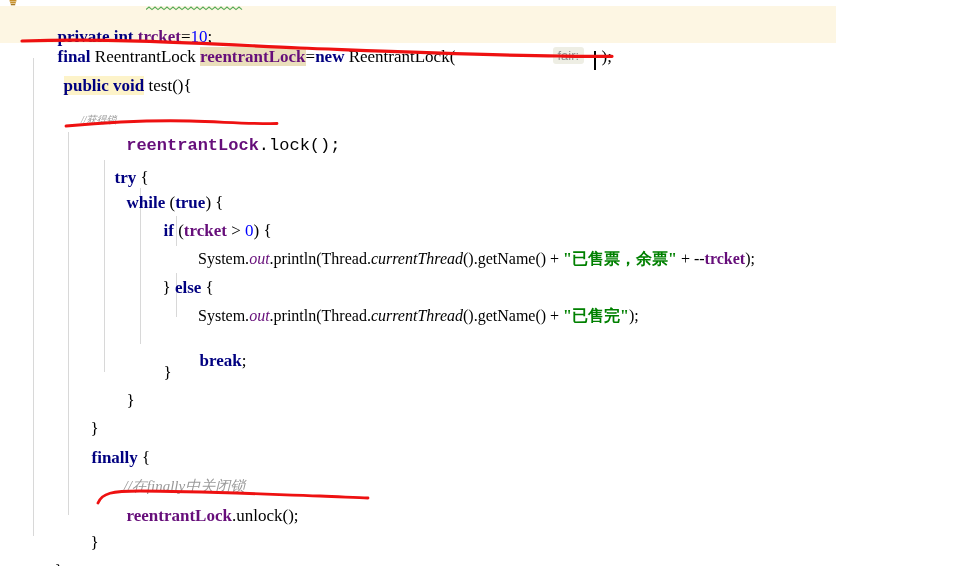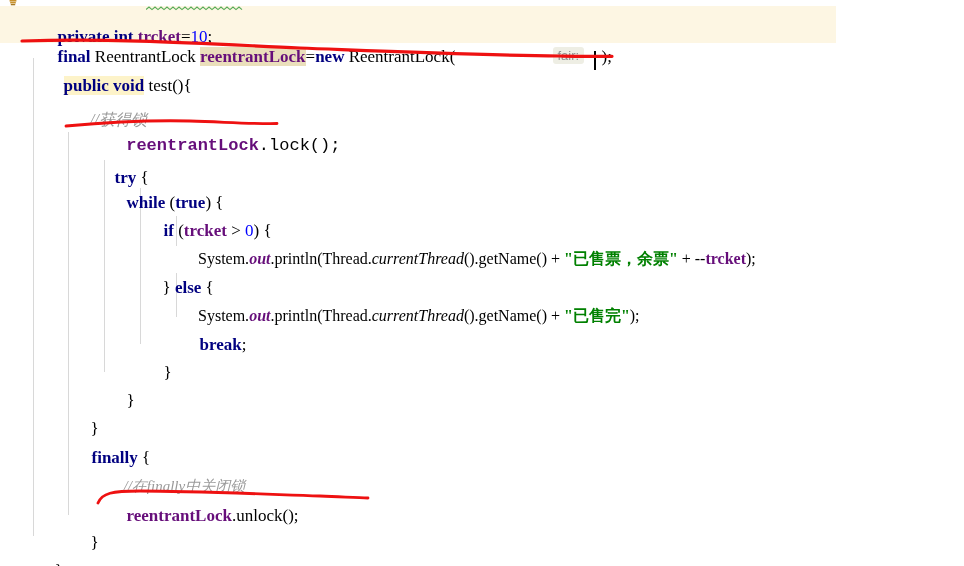--- a/index.html
+++ b/index.html
@@ -37,21 +37,21 @@
   }
   .code {
     position: absolute;
     top: 0;
     white-space: pre;
   }
 
   
   .kw      { color: #000080; font-weight: bold; }         
   .fld     { color: #660e7a; font-weight: bold; }         
-  .stat    { color: #660e7a; font-weight: bold; font-style: italic; text-align: center; } 
+  .stat    { color: #660e7a; font-weight: normal; font-style: italic; text-align: center; } 
   .statm   { color: #000000; font-style: italic; }        
   .num     { color: #0000ff; }                            
   .str     { color: #008000; font-weight: bold; }         
   .cmt     { color: #9a9a9a; font-style: italic; }        
   .plain   { color: #000000; }
 
   
   .hl-ident {
     background: #eadfbb;
   }
@@ -163,21 +163,21 @@
     </span>
   </div>
 
   <div class="line" style="top:43px;margin-left:8px;">
     <span class="code" style="left:30px;">
       <span class="kw hl-kw">public</span><span class="hl-kw"> </span><span class="kw hl-kw">void</span><span class="plain"> test(){</span>
     </span>
   </div>
 
   <div class="line" style="top:77px;">
-    <span class="code" style="left:66px; font-size:16px;">
+    <span class="code" style="left:66px; font-size:10px;">
       <span class="cmt">//获得锁</span>
     </span>
   </div>
 
   <div class="line" style="top:103px;">
     <span class="code" style="left:65px;font-family:Liberation Mono, monospace;">
       <span class="fld">reentrantLock</span><span class="plain">.lock();</span>
     </span>
   </div>
 
@@ -210,21 +210,21 @@
       <span class="plain">} </span><span class="kw">else</span><span class="plain"> {</span>
     </span>
   </div>
 
   <div class="line" style="top:273px;">
     <span class="code" style="left:174px; font-size:16px;">
       <span class="plain">System.</span><span class="stat">out</span><span class="plain">.println(Thread.</span><span class="statm">currentThread</span><span class="plain">().getName() + </span><span class="str">"已售完"</span><span class="plain">);</span>
     </span>
   </div>
 
-  <div class="line" style="top:302px;">
+  <div class="line" style="top:318px;">
     <span class="code" style="left:174px;">
       <span class="kw">break</span><span class="plain">;</span>
     </span>
   </div>
 
   <div class="line" style="top:330px;">
     <span class="code" style="left:138px;">
       <span class="plain">}</span>
     </span>
   </div>

